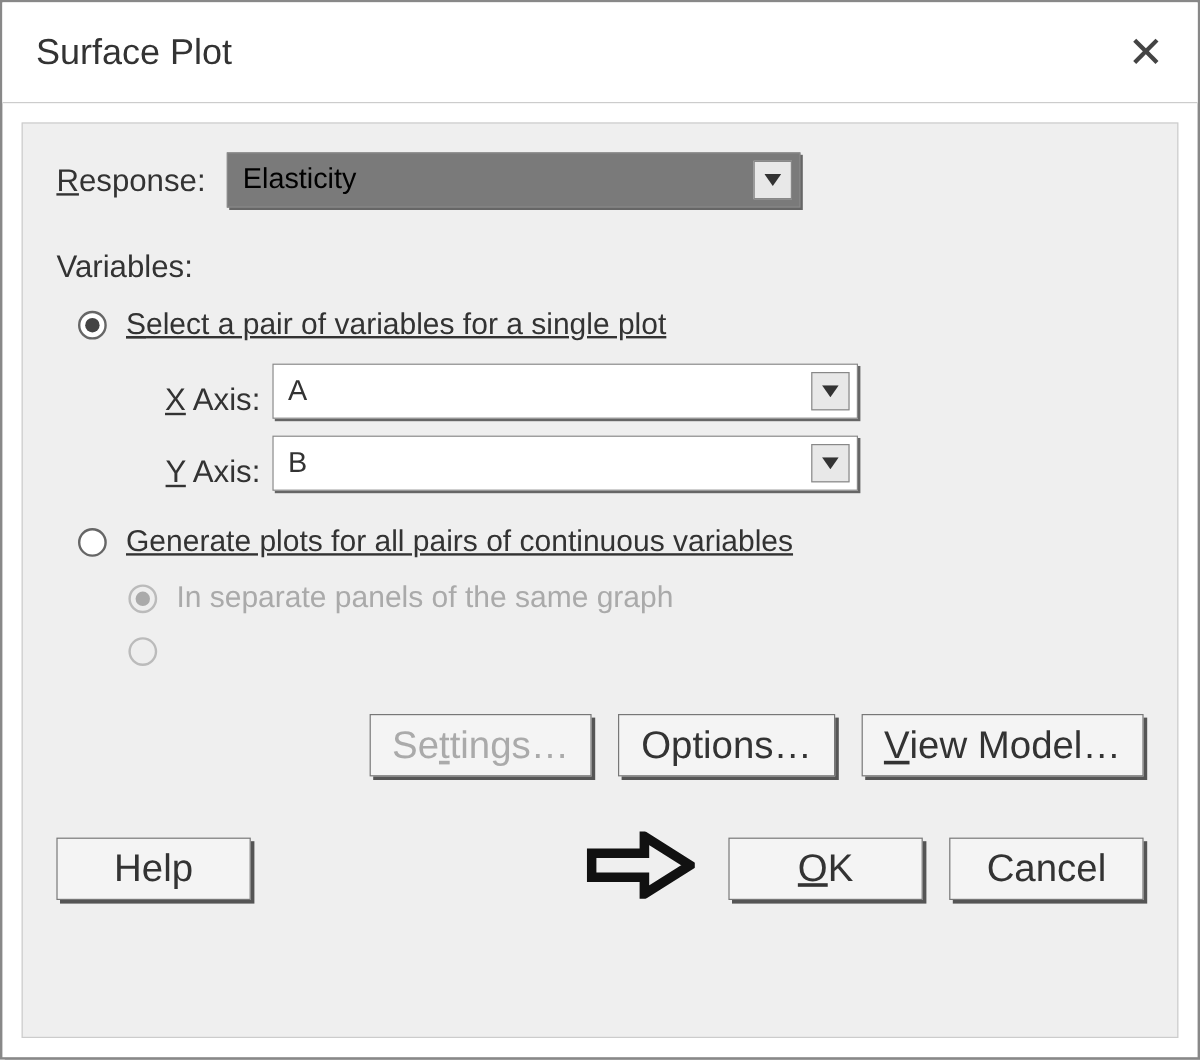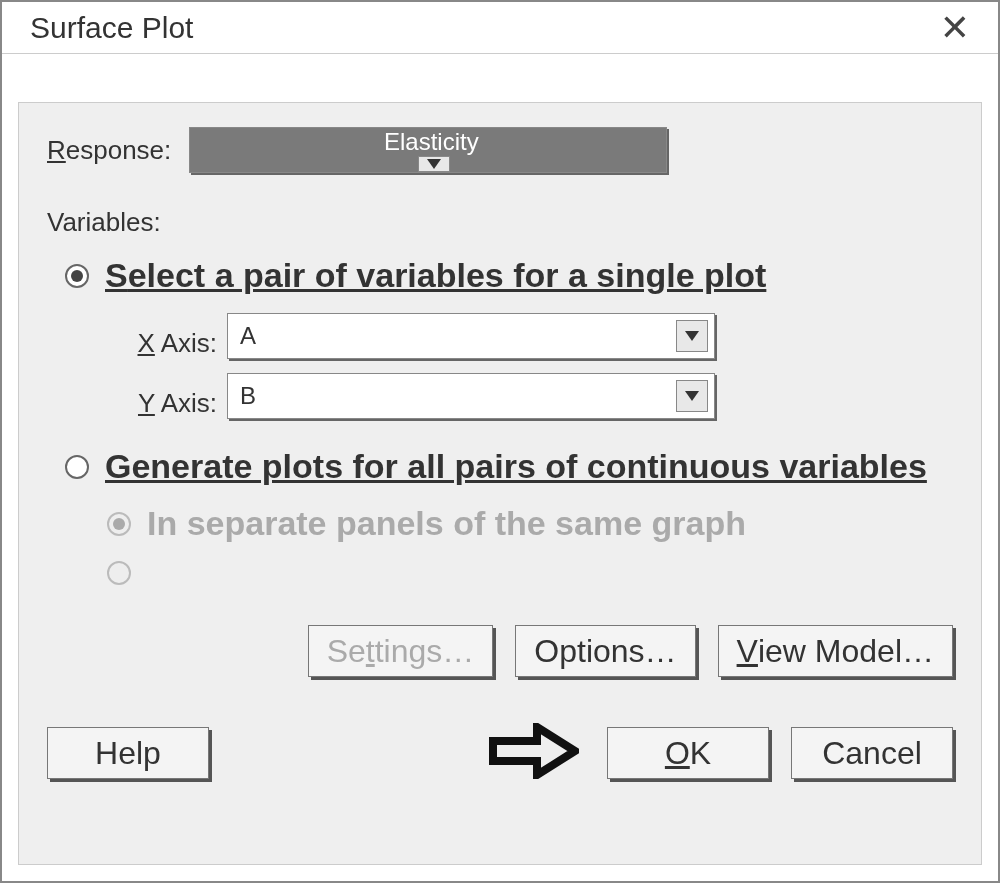--- a/index.html
+++ b/index.html
@@ -13,21 +13,21 @@
     }
     .window {
       width: 1000px;
       height: 883px;
       border: 2px solid #888;
       box-shadow: 4px 4px 0 #555;
       background: #fff;
       position: relative;
     }
     .titlebar {
-      height: 52px;
+      height: 84px;
       display: flex;
       align-items: center;
       justify-content: space-between;
       padding: 0 20px 0 28px;
       border-bottom: 1px solid #ccc;
       background: #fff;
     }
     .title {
       font-size: 30px;
       font-weight: 400;
@@ -66,22 +66,21 @@
       background: #fff;
       display: flex;
       align-items: center;
       justify-content: space-between;
       padding: 0 6px 0 12px;
       font-size: 24px;
       cursor: pointer;
     }
     .combo.dark {
       background: #7a7a7a;
-      color: #ffffff;
-      flex-direction: column;
+      color: #000000;
     }
     .combo-arrow {
       width: 32px;
       height: 32px;
       border: 1px solid #888;
       background: #e8e8e8;
       display: flex;
       align-items: center;
       justify-content: center;
       margin-left: 6px;
@@ -115,24 +114,23 @@
     }
     .radio.disabled { border-color: #bbb; background: #eee; }
     .radio .dot {
       width: 12px;
       height: 12px;
       border-radius: 50%;
       background: #444;
     }
     .radio.disabled .dot { background: #aaa; }
     .radio-label {
-      font-size: 34px;
+      font-size: 25px;
       color: #333;
       text-decoration: underline;
-      font-weight: bold;
     }
     .radio-label.disabled {
       color: #aaa;
     }
     .axis-group {
       margin-left: 70px;
       margin-top: 18px;
     }
     .axis-row {
       display: flex;

